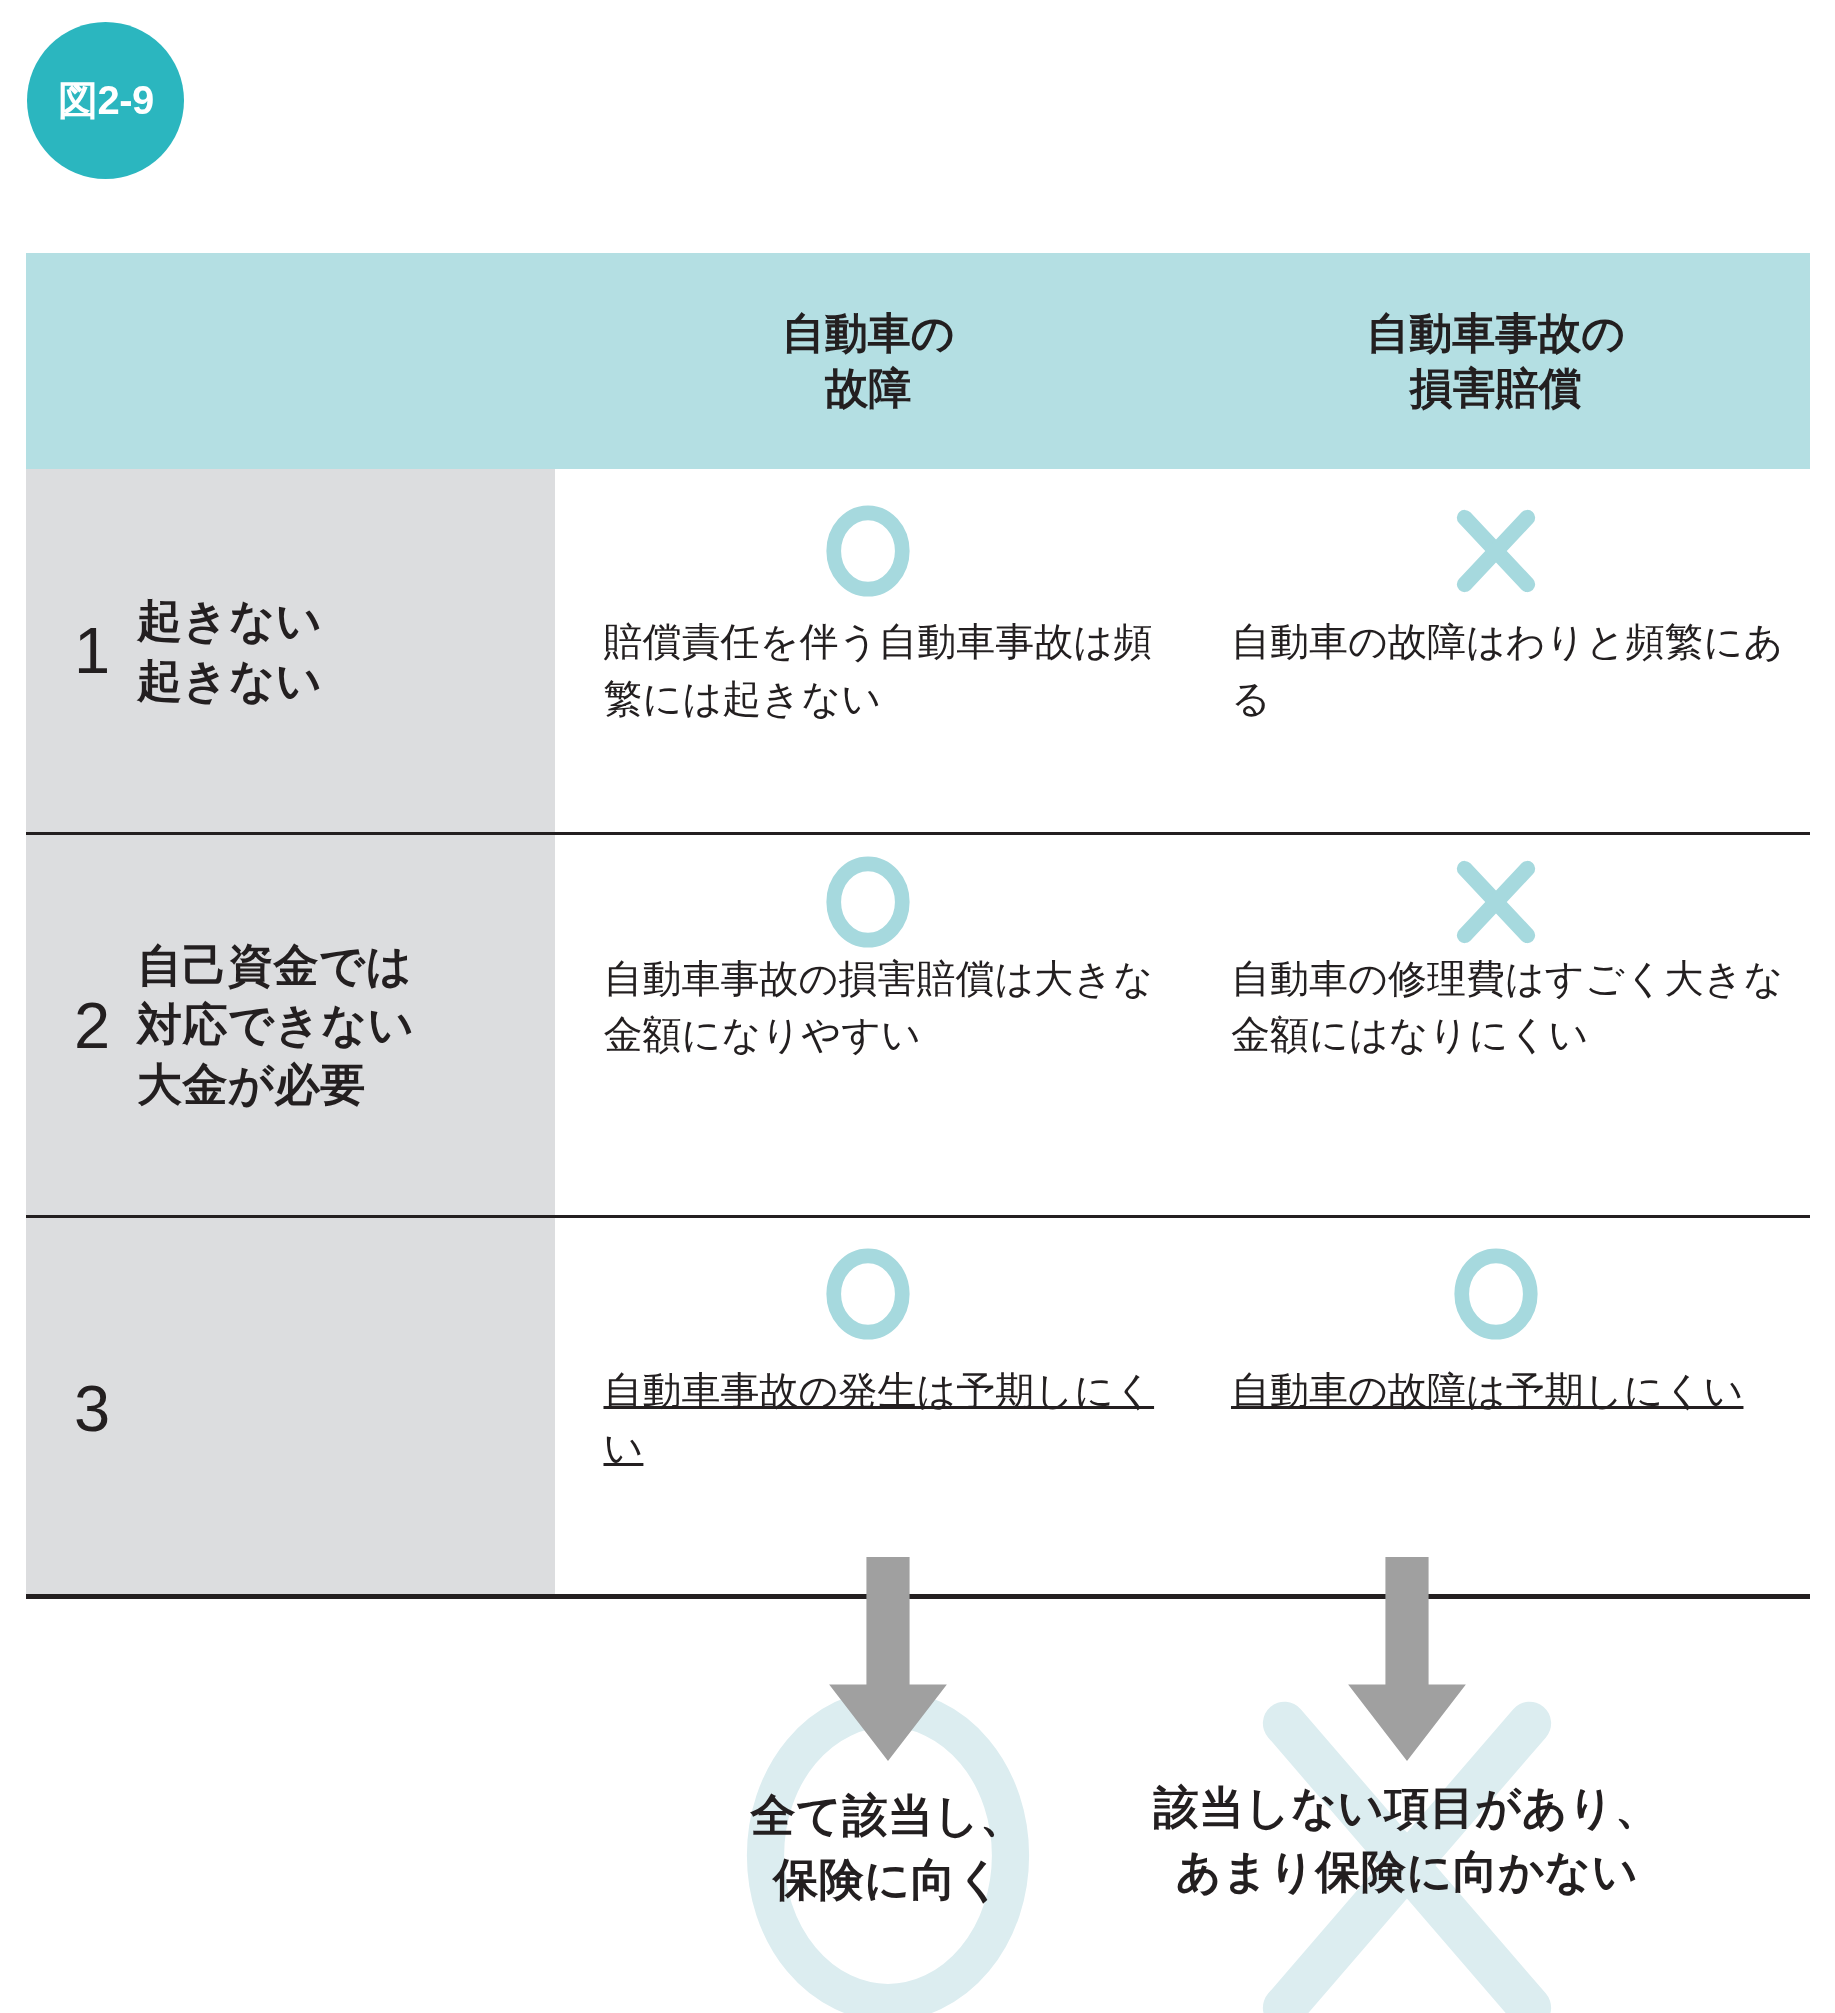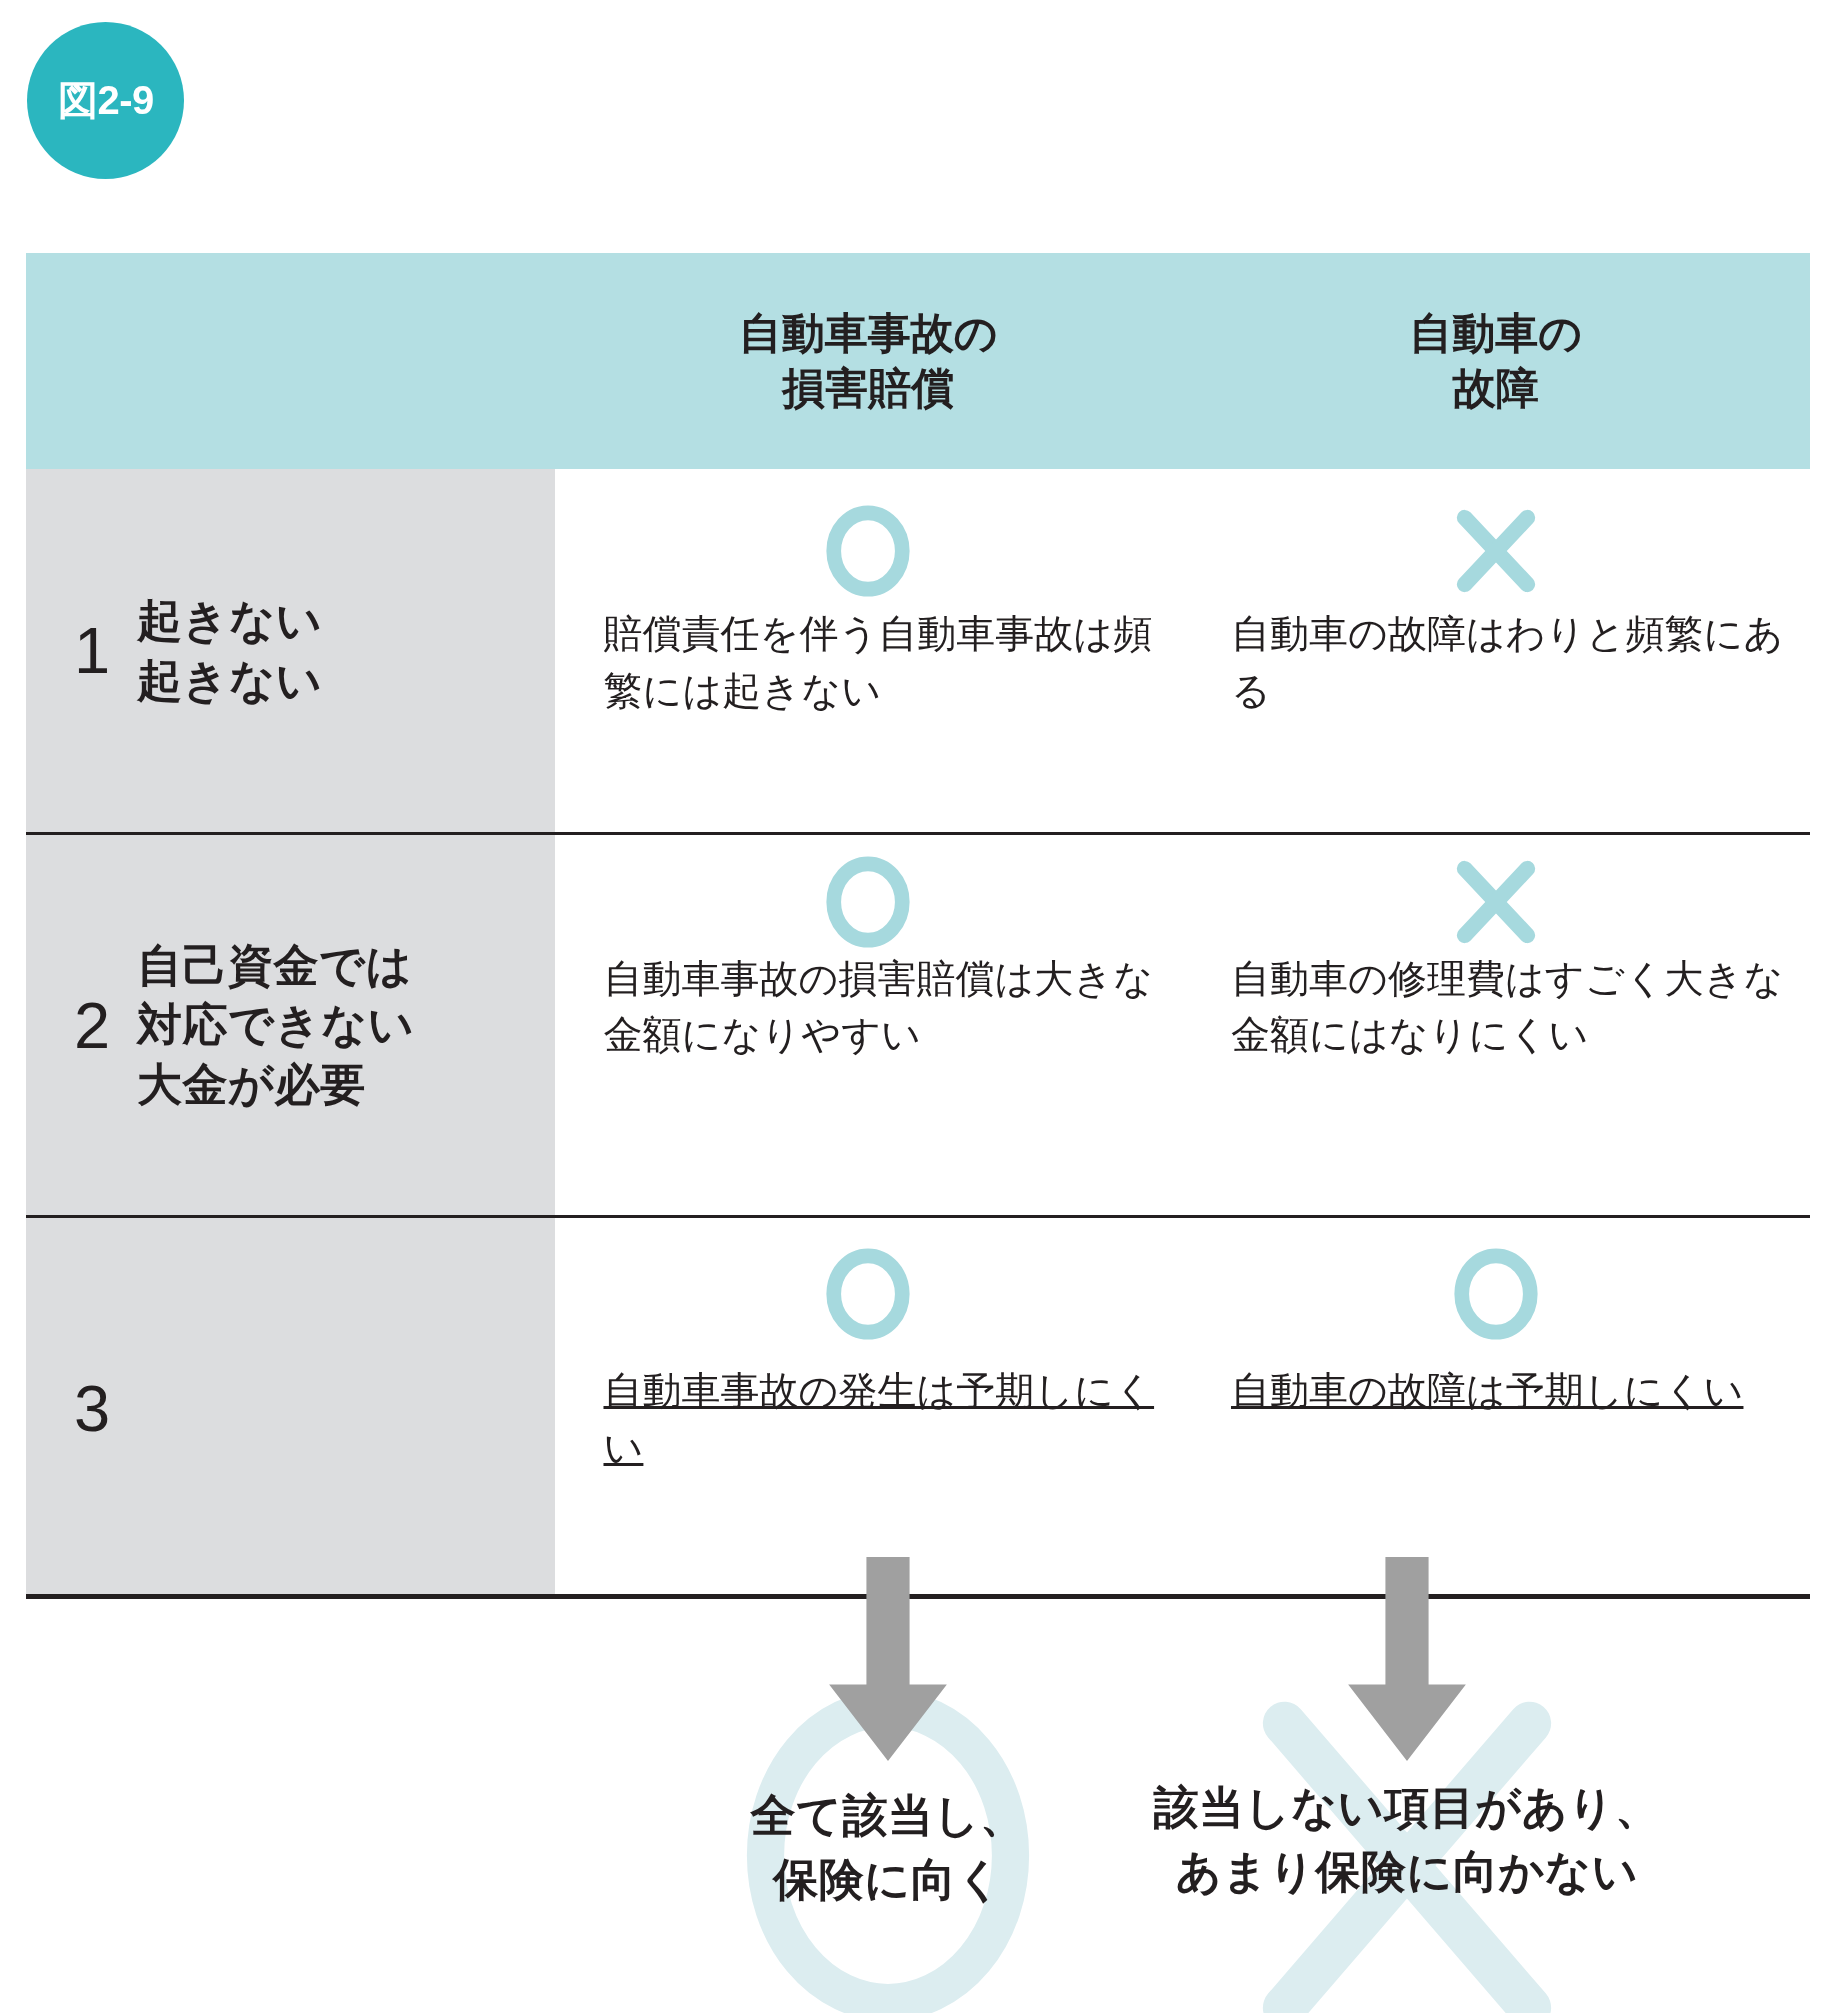--- a/index.html
+++ b/index.html
@@ -141,21 +141,21 @@
   }
   .mark {
     margin-top: 35px;
     height: 94px;
     display: flex;
     align-items: center;
     justify-content: center;
   }
   .mark svg { display: block; }
   .cell-text {
-    margin-top: 8px;
+    margin-top: 16px;
     font-size: 39px;
     line-height: 1.45;
     text-align: left;
     align-self: stretch;
     padding-left: 27.4px;
     letter-spacing: 0px;
   }
   
   .row-2 .mark { margin-top: 19.6px; }
   .row-2 .cell-text { margin-top: 2px; }
@@ -225,26 +225,26 @@
   <div class="fig-badge">
     <span class="fig-badge-label">図2-9</span>
   </div>
 </div>
 
 <div class="table-wrap">
 
   <div class="thead">
     <div class="th-spacer"></div>
     <div class="th-cell">
+      <span>自動車の</span>
+      <span>故障</span>
+    </div>
+    <div class="th-cell">
       <span>自動車事故の</span>
       <span>損害賠償</span>
-    </div>
-    <div class="th-cell">
-      <span>自動車の</span>
-      <span>故障</span>
     </div>
   </div>
 
   <div class="rows">
 
     <div class="row row-1">
       <div class="row-head">
         <div class="row-num">1</div>
         <div class="row-label">
           <div>起きない</div>

